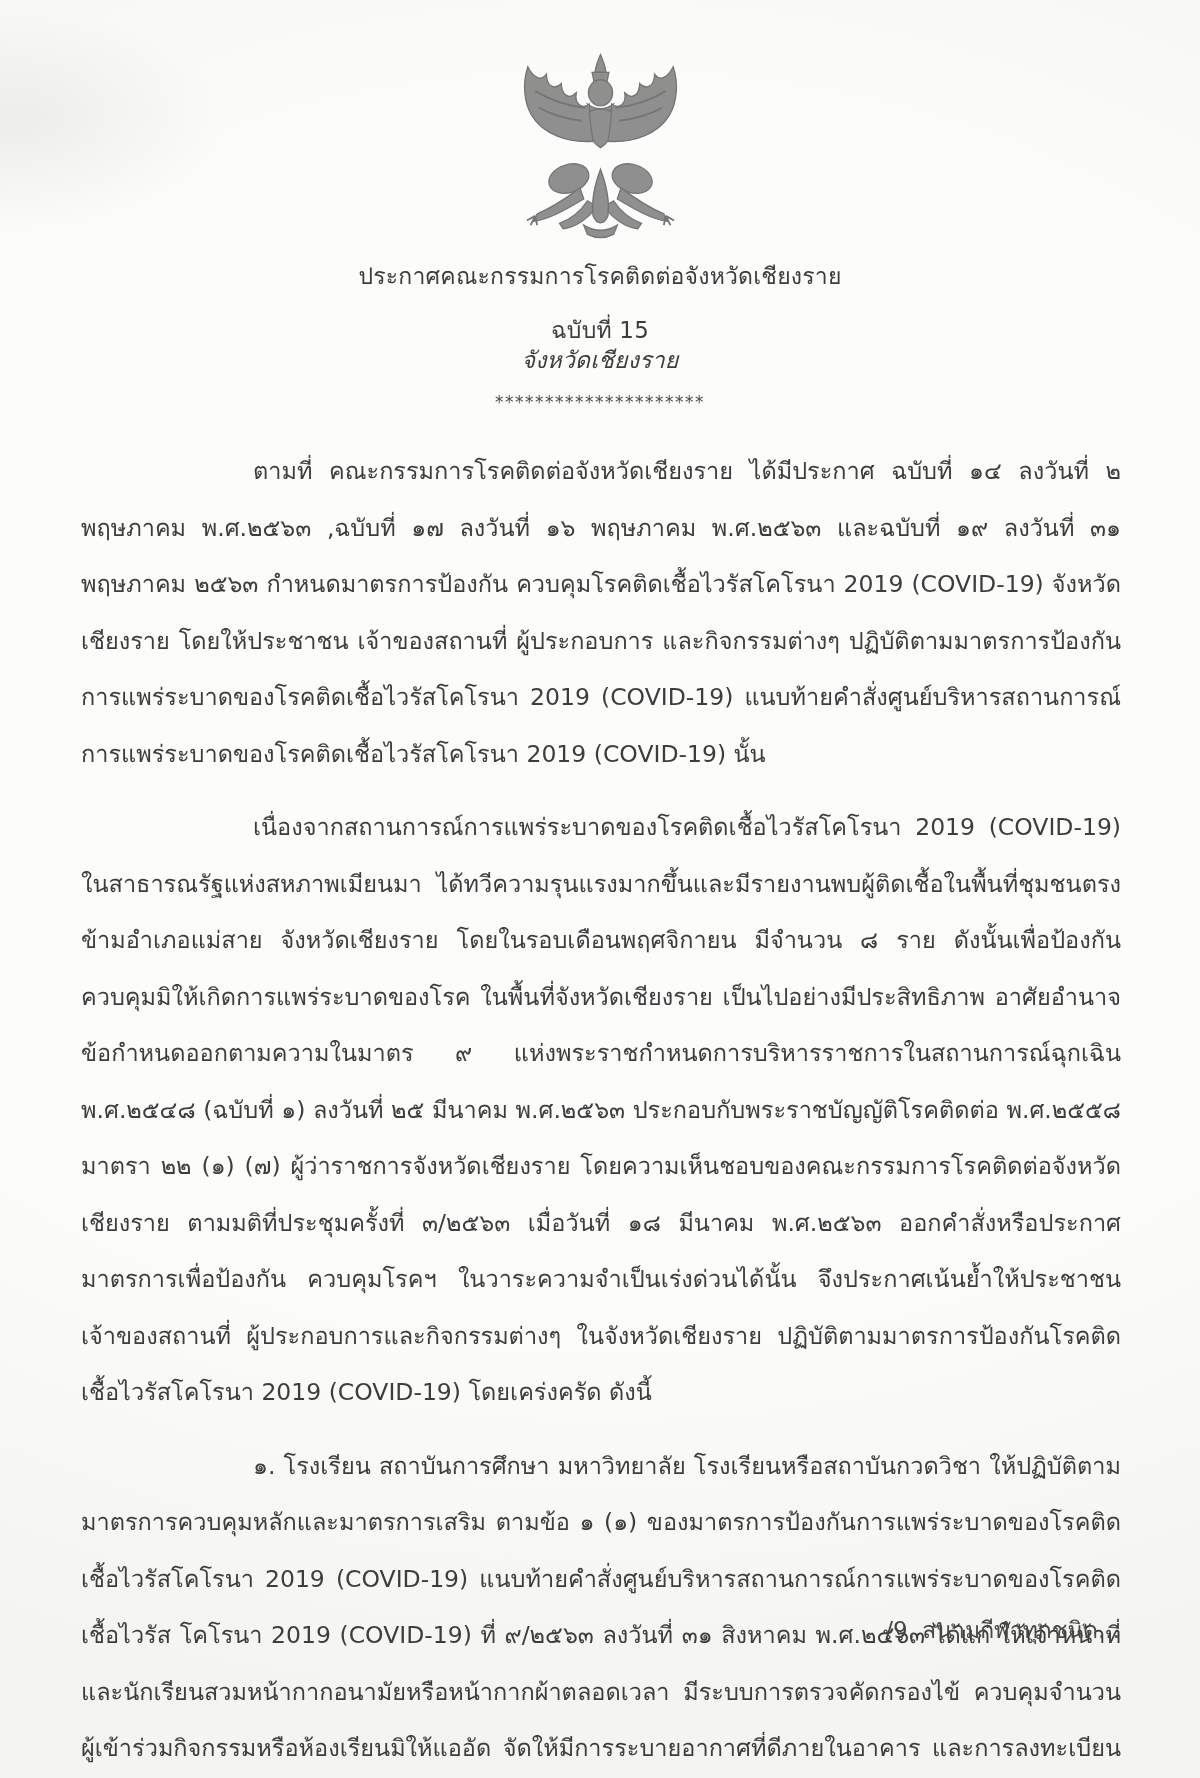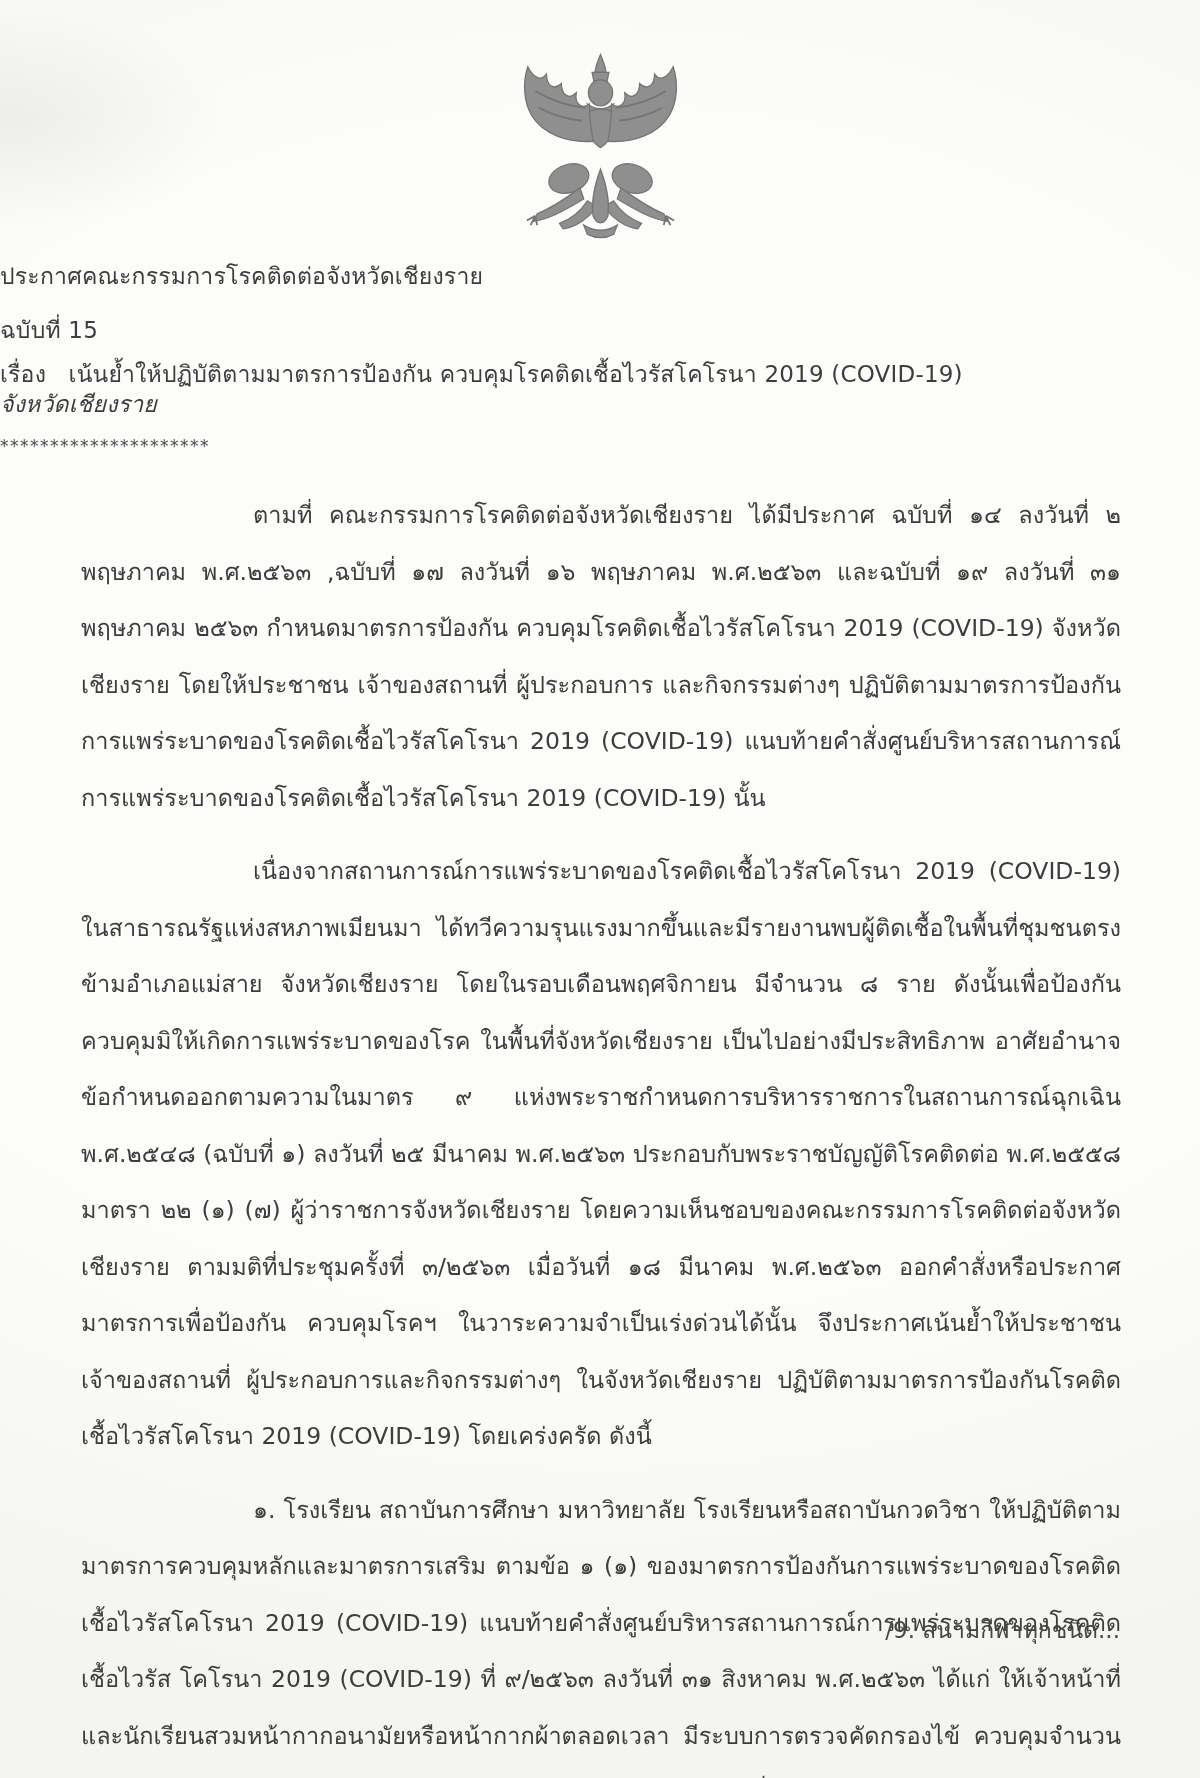--- a/index.html
+++ b/index.html
@@ -18,20 +18,21 @@
     color:#3d3d3d;
     overflow:hidden;
   }
   .emblem{
     width:220px;height:205px;
     margin:42px auto 8px auto;
     display:flex;align-items:center;justify-content:center;
   }
   .emblem svg{width:205px;height:198px;opacity:.92;}
   .hline{
+    text-align:center;
     font-size:23px;
     line-height:30px;
     letter-spacing:.2px;
   }
   .title-line{margin-top:14px;}
   .issue-line{margin-top:24px;}
   .subject-line{margin-top:14px;white-space:pre-wrap;}
   .province-line{font-style:italic;}
   .separator-line{
     margin-top:12px;
@@ -97,21 +98,20 @@
 
       <path d="M110,126 C104,142 100,160 102,176 C106,186 114,186 118,176 C120,160 116,142 110,126 Z"></path>
       <path d="M92,186 Q110,197 128,186 L124,196 Q110,203 96,196 Z"></path>
     </svg>
   </div>
 
   <div class="hline title-line">ประกาศคณะกรรมการโรคติดต่อจังหวัดเชียงราย</div>
 
   <div class="hline issue-line">ฉบับที่ 15</div>
 
-  <div class="hline subject-line">เรื่อง   เน้นย้ำให้ปฏิบัติตามมาตรการป้องกัน ควบคุมโรคติดเชื้อไวรัสโคโรนา 2019 (COVID-19)</div>
 
   <div class="hline province-line">จังหวัดเชียงราย</div>
 
   <div class="hline separator-line">*********************</div>
 
   <div class="body-text">
     <p class="para">ตามที่ คณะกรรมการโรคติดต่อจังหวัดเชียงราย ได้มีประกาศ ฉบับที่ ๑๔ ลงวันที่ ๒ พฤษภาคม พ.ศ.๒๕๖๓ ,ฉบับที่ ๑๗ ลงวันที่ ๑๖ พฤษภาคม พ.ศ.๒๕๖๓ และฉบับที่ ๑๙ ลงวันที่ ๓๑ พฤษภาคม ๒๕๖๓ กำหนดมาตรการป้องกัน ควบคุมโรคติดเชื้อไวรัสโคโรนา 2019 (COVID-19) จังหวัดเชียงราย โดยให้ประชาชน เจ้าของสถานที่ ผู้ประกอบการ และกิจกรรมต่างๆ ปฏิบัติตามมาตรการป้องกันการแพร่ระบาดของโรคติดเชื้อไวรัสโคโรนา 2019 (COVID-19) แนบท้ายคำสั่งศูนย์บริหารสถานการณ์การแพร่ระบาดของโรคติดเชื้อไวรัสโคโรนา 2019 (COVID-19) นั้น</p>
     <p class="para">เนื่องจากสถานการณ์การแพร่ระบาดของโรคติดเชื้อไวรัสโคโรนา 2019 (COVID-19) ในสาธารณรัฐแห่งสหภาพเมียนมา ได้ทวีความรุนแรงมากขึ้นและมีรายงานพบผู้ติดเชื้อในพื้นที่ชุมชนตรงข้ามอำเภอแม่สาย จังหวัดเชียงราย โดยในรอบเดือนพฤศจิกายน มีจำนวน ๘ ราย ดังนั้นเพื่อป้องกันควบคุมมิให้เกิดการแพร่ระบาดของโรค ในพื้นที่จังหวัดเชียงราย เป็นไปอย่างมีประสิทธิภาพ อาศัยอำนาจข้อกำหนดออกตามความในมาตร ๙ แห่งพระราชกำหนดการบริหารราชการในสถานการณ์ฉุกเฉิน พ.ศ.๒๕๔๘ (ฉบับที่ ๑) ลงวันที่ ๒๕ มีนาคม พ.ศ.๒๕๖๓ ประกอบกับพระราชบัญญัติโรคติดต่อ พ.ศ.๒๕๕๘ มาตรา ๒๒ (๑) (๗) ผู้ว่าราชการจังหวัดเชียงราย โดยความเห็นชอบของคณะกรรมการโรคติดต่อจังหวัดเชียงราย ตามมติที่ประชุมครั้งที่ ๓/๒๕๖๓ เมื่อวันที่ ๑๘ มีนาคม พ.ศ.๒๕๖๓ ออกคำสั่งหรือประกาศมาตรการเพื่อป้องกัน ควบคุมโรคฯ ในวาระความจำเป็นเร่งด่วนได้นั้น จึงประกาศเน้นย้ำให้ประชาชน เจ้าของสถานที่ ผู้ประกอบการและกิจกรรมต่างๆ ในจังหวัดเชียงราย ปฏิบัติตามมาตรการป้องกันโรคติดเชื้อไวรัสโคโรนา 2019 (COVID-19) โดยเคร่งครัด ดังนี้</p>
     <p class="para">๑. โรงเรียน สถาบันการศึกษา มหาวิทยาลัย โรงเรียนหรือสถาบันกวดวิชา ให้ปฏิบัติตามมาตรการควบคุมหลักและมาตรการเสริม ตามข้อ ๑ (๑) ของมาตรการป้องกันการแพร่ระบาดของโรคติดเชื้อไวรัสโคโรนา 2019 (COVID-19) แนบท้ายคำสั่งศูนย์บริหารสถานการณ์การแพร่ระบาดของโรคติดเชื้อไวรัส โคโรนา 2019 (COVID-19) ที่ ๙/๒๕๖๓ ลงวันที่ ๓๑ สิงหาคม พ.ศ.๒๕๖๓ ได้แก่ ให้เจ้าหน้าที่และนักเรียนสวมหน้ากากอนามัยหรือหน้ากากผ้าตลอดเวลา มีระบบการตรวจคัดกรองไข้ ควบคุมจำนวนผู้เข้าร่วมกิจกรรมหรือห้องเรียนมิให้แออัด จัดให้มีการระบายอากาศที่ดีภายในอาคาร และการลงทะเบียนผ่านระบบแอพพลิเคชั่น "ไทยชนะ" เป็นต้น</p>
   </div>

